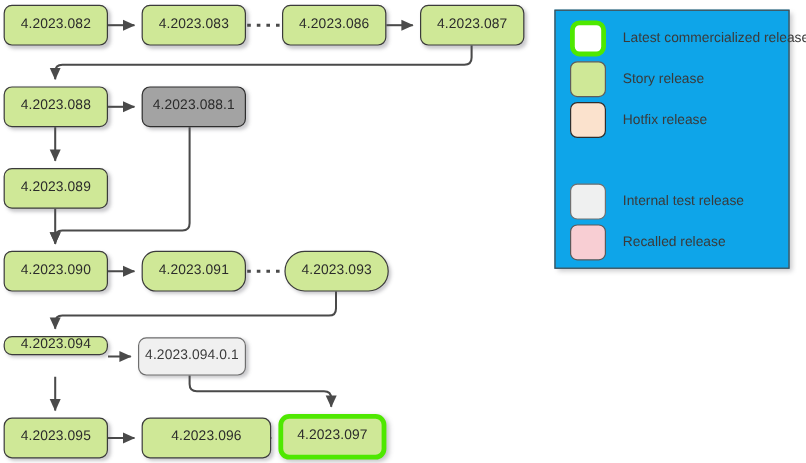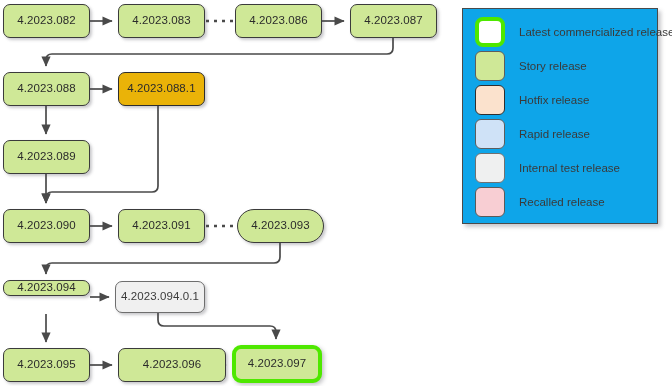--- a/index.html
+++ b/index.html
@@ -40,21 +40,21 @@
     font-size: 11.5px;
     line-height: 1;
     color: #2b2b2b;
     letter-spacing: 0.1px;
     box-shadow: 2px 2px 3px rgba(80,80,90,0.30);
     background: #cfe897;
     white-space: nowrap;
     z-index: 5;
   }
   .node.story   { background: #cfe897; border-color: #3b3b3b; }
-  .node.hotfix  { background: #eab308; border-color: #2e2e2e; }
+  .node.hotfix  { background: #a3a3a3; border-color: #2e2e2e; }
   .node.internal{ background: #f0f0f0; border-color: #6e6e6e; color: #3b3b3b; }
   .node.latest {
     border: 4px solid #4ee800;
     border-radius: 9px;
     box-shadow: 2px 2px 4px rgba(80,80,90,0.35);
   }
 
   
   #legend {
     position: absolute;
@@ -149,21 +149,21 @@
 
   <div id="nodes">
       <div class="node story" style="left: 3px; top: 4px; width: 87px; height: 34px;">4.2023.082</div>
       <div class="node story" style="left: 118px; top: 4px; width: 87px; height: 34px;">4.2023.083</div>
       <div class="node story" style="left: 235px; top: 4px; width: 87px; height: 34px;">4.2023.086</div>
       <div class="node story" style="left: 350px; top: 4px; width: 87px; height: 34px;">4.2023.087</div>
       <div class="node story" style="left: 3px; top: 72px; width: 87px; height: 34px;">4.2023.088</div>
       <div class="node hotfix" style="left: 118px; top: 72px; width: 87px; height: 34px;">4.2023.088.1</div>
       <div class="node story" style="left: 3px; top: 140px; width: 87px; height: 34px;">4.2023.089</div>
       <div class="node story" style="left: 3px; top: 209px; width: 87px; height: 34px;">4.2023.090</div>
-      <div class="node story" style="left: 118px; top: 209px; width: 87px; height: 34px;">4.2023.091</div>
+      <div class="node story" style="left: 118px; top: 209px; width: 87px; height: 34px; border-radius: 12px;">4.2023.091</div>
       <div class="node story" style="left: 237px; top: 209px; width: 87px; height: 34px; border-radius: 17px;">4.2023.093</div>
       <div class="node story" style="left: 3px; top: 280px; width: 87px; height: 16px;">4.2023.094</div>
       <div class="node internal" style="left: 115px; top: 281px; width: 90px; height: 32px;">4.2023.094.0.1</div>
       <div class="node story" style="left: 3px; top: 348px; width: 87px; height: 34px;">4.2023.095</div>
       <div class="node story" style="left: 118px; top: 348px; width: 108px; height: 34px;">4.2023.096</div>
       <div class="node latest" style="left: 232px; top: 345px; width: 90px; height: 38px;">4.2023.097</div>
     </div>
 
   <div id="legend">
       <div class="legend-row" style="top: 8px;">
@@ -171,24 +171,20 @@
         <span class="legend-label">Latest commercialized release</span>
       </div>
       <div class="legend-row" style="top: 42px;">
         <span class="swatch story"></span>
         <span class="legend-label">Story release</span>
       </div>
       <div class="legend-row" style="top: 76px;">
         <span class="swatch hotfix"></span>
         <span class="legend-label">Hotfix release</span>
       </div>
-      <div class="legend-row" style="top: 110px;">
-        <span class="swatch rapid"></span>
-        <span class="legend-label">Rapid release</span>
-      </div>
       <div class="legend-row" style="top: 144px;">
         <span class="swatch internal"></span>
         <span class="legend-label">Internal test release</span>
       </div>
       <div class="legend-row" style="top: 178px;">
         <span class="swatch recalled"></span>
         <span class="legend-label">Recalled release</span>
       </div>
     </div>
 

